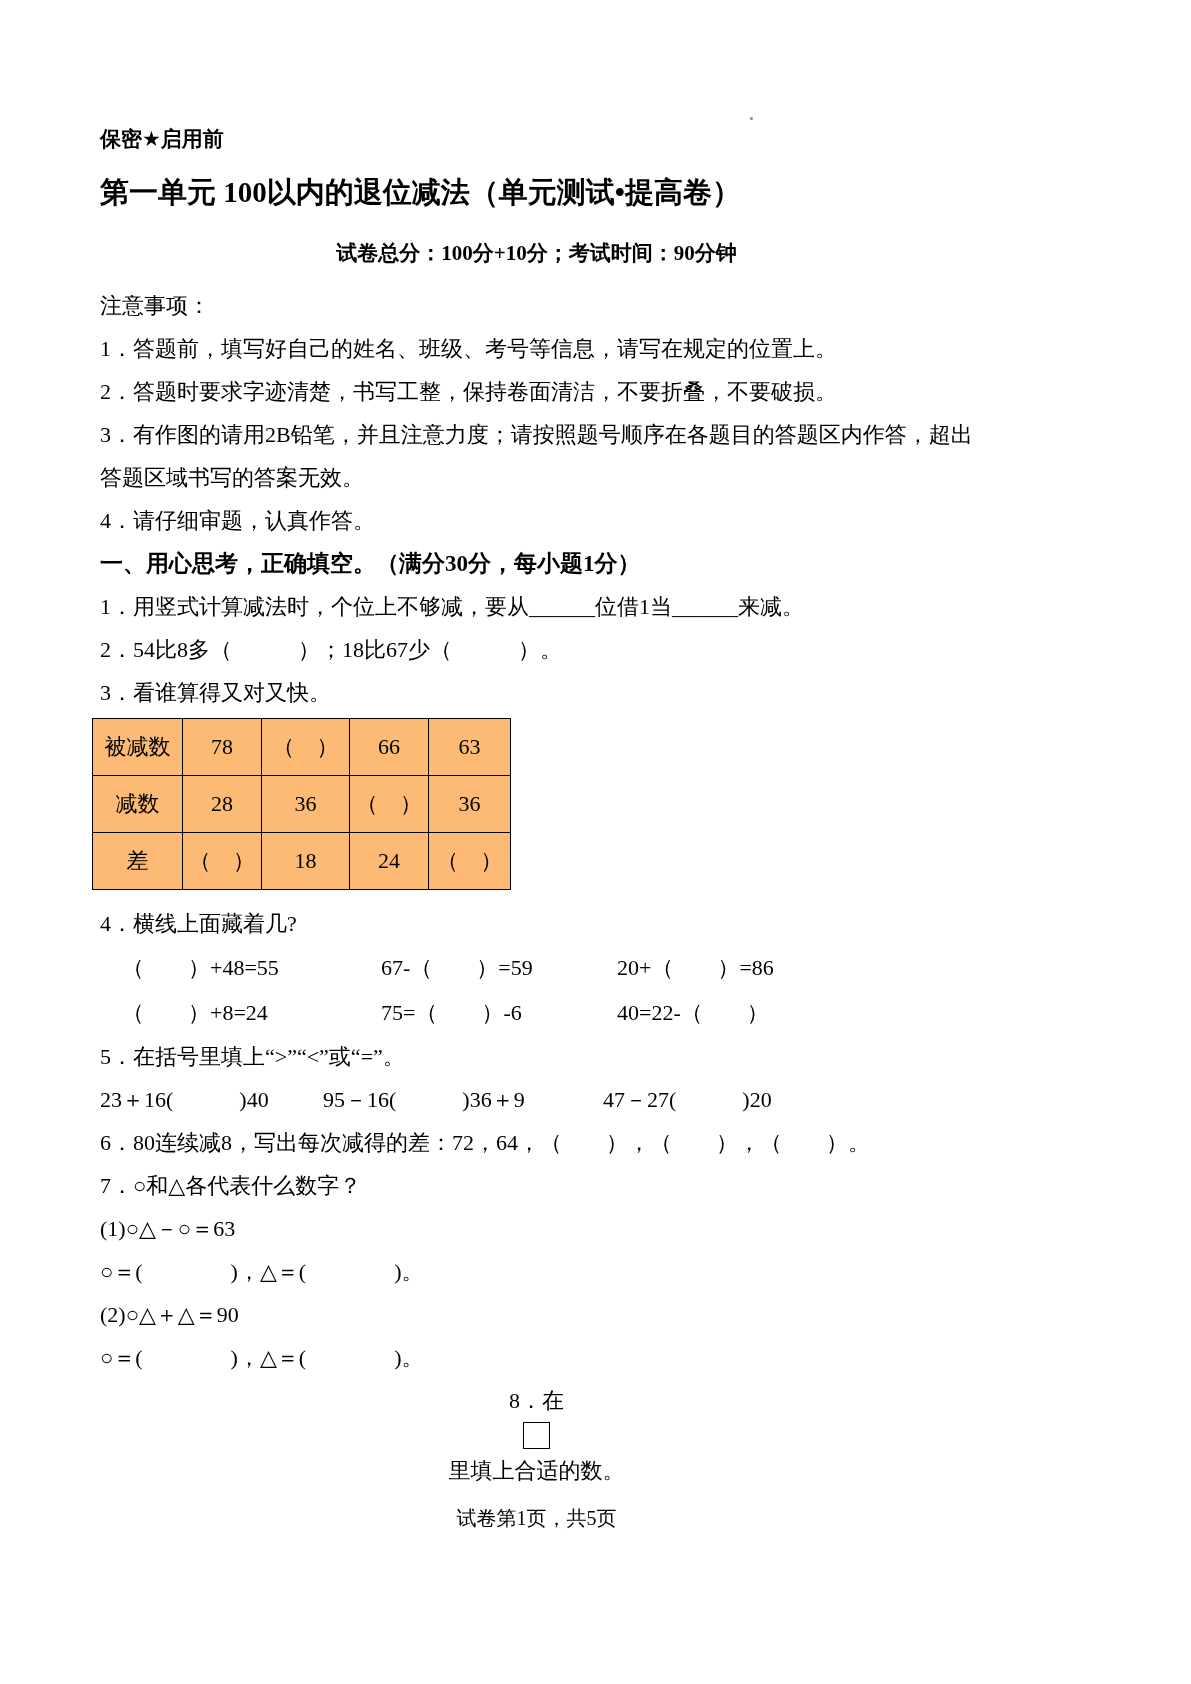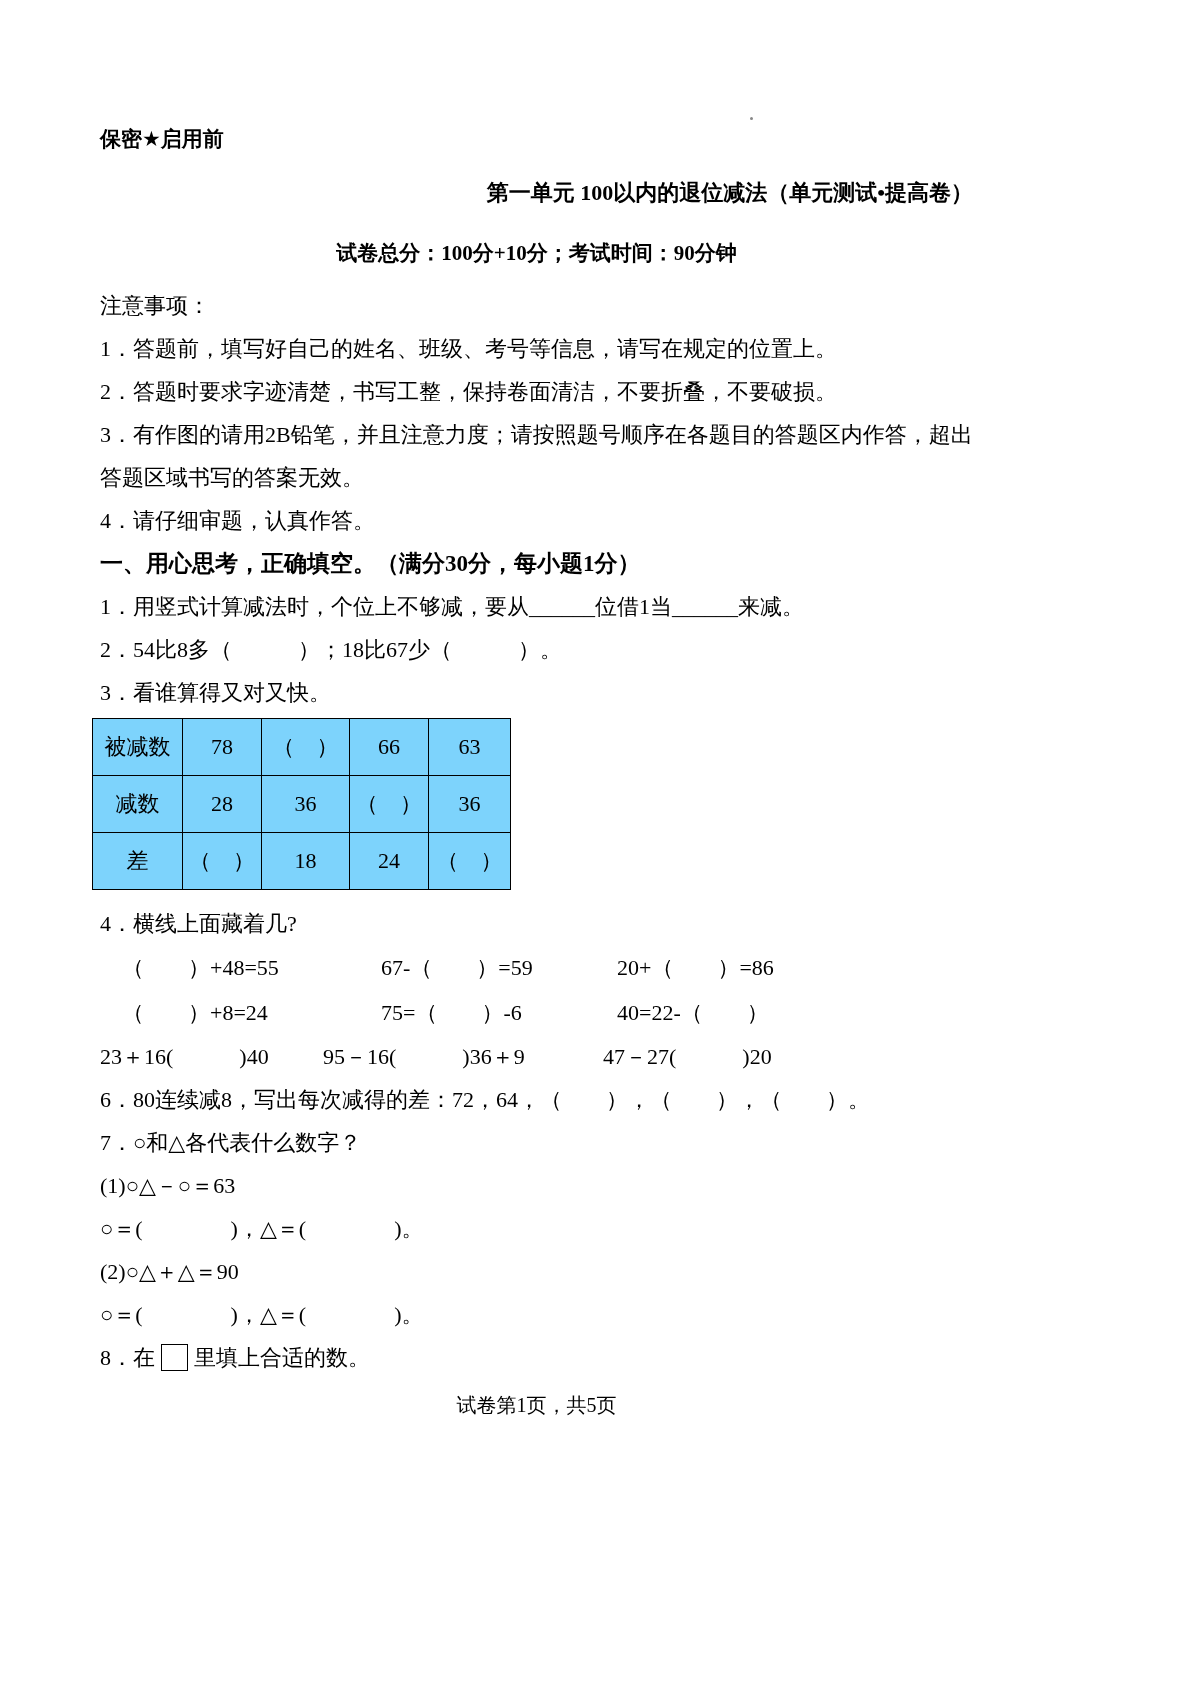--- a/index.html
+++ b/index.html
@@ -8,47 +8,47 @@
     width:1191px; height:1684px;
     font-family:"Liberation Serif","DejaVu Serif",serif;
     color:#000; position:relative; overflow:hidden;
   }
   .page { width:1073px; height:1684px; background:#fff; padding:128px 100px 0 100px; position:relative; }
 
   .secrecy {
     font-family:"Liberation Sans","DejaVu Sans",sans-serif;
     font-weight:700; font-size:21px; line-height:21px;
   }
-  .title { text-align:right; font-weight:700; font-size:22px; line-height:35px; margin-top:26px; }
+  .title { text-align:left; font-weight:700; font-size:29px; line-height:35px; margin-top:26px; }
   .subtitle { text-align:center; font-weight:700; font-size:21px; line-height:30px; margin-top:28px; }
 
   .line { font-size:22px; line-height:43px; }
   .notes-heading { margin-top:16px; }
   .section-heading { font-weight:700; font-size:23px; }
 
   table.calc { border-collapse:collapse; margin:4px 0 12px -8px; }
   table.calc td {
     border:1.6px solid #000; text-align:center; vertical-align:middle;
-    font-size:22px; height:57px; background:#7dd3fc;
+    font-size:22px; height:57px; background:#fdba74;
   }
   table.calc td:nth-child(1){ width:90px; }
   table.calc td:nth-child(2){ width:79px; }
   table.calc td:nth-child(3){ width:88px; }
   table.calc td:nth-child(4){ width:79px; }
   table.calc td:nth-child(5){ width:82px;margin-top:28px; }
 
   .eq-row { display:flex; padding-left:22px; font-size:22px; line-height:45px;gap:36px; }
   .eq-row .eq:nth-child(1){ width:223px; }
   .eq-row .eq:nth-child(2){ width:200px; }
 
   .cmp-row { display:flex; font-size:22px; line-height:43px; }
   .cmp-row .cmp:nth-child(1){ width:215px; }
   .cmp-row .cmp:nth-child(2){ width:280px;margin-left:8px; }
 
-  .q8-line { display:flex; align-items:center; font-size:22px; line-height:43px; }
+  .q8-line { display:flex; align-items:center; font-size:22px; line-height:43px;flex-direction:column; }
   .fill-box { display:inline-block; width:27px; height:27px; border:1.6px solid #000; margin:0 6px; }
 
   .footer { text-align:center; font-size:20px; line-height:25px; margin-top:14px; }
 
   .stray-mark { position:absolute; left:750px; top:117px; width:3px; height:3px; background:#888; border-radius:50%; }
 </style>
 </head>
 <body>
 
 <div class="page">
@@ -102,20 +102,21 @@
     <span class="eq">（　　）+48=55</span>
     <span class="eq">67-（　　）=59</span>
     <span class="eq">20+（　　）=86</span>
   </div>
   <div class="eq-row">
     <span class="eq">（　　）+8=24</span>
     <span class="eq">75=（　　）-6</span>
     <span class="eq">40=22-（　　）</span>
   </div>
 
+  <p class="line">5．在括号里填上“&gt;”“&lt;”或“=”。</p>
   <div class="cmp-row">
     <span class="cmp">23＋16(　　　)40</span>
     <span class="cmp">95－16(　　　)36＋9</span>
     <span class="cmp">47－27(　　　)20</span>
   </div>
 
   <p class="line">6．80连续减8，写出每次减得的差：72，64，（　　），（　　），（　　）。</p>
 
   <p class="line">7．○和△各代表什么数字？</p>
   <p class="line">(1)○△－○＝63</p>

